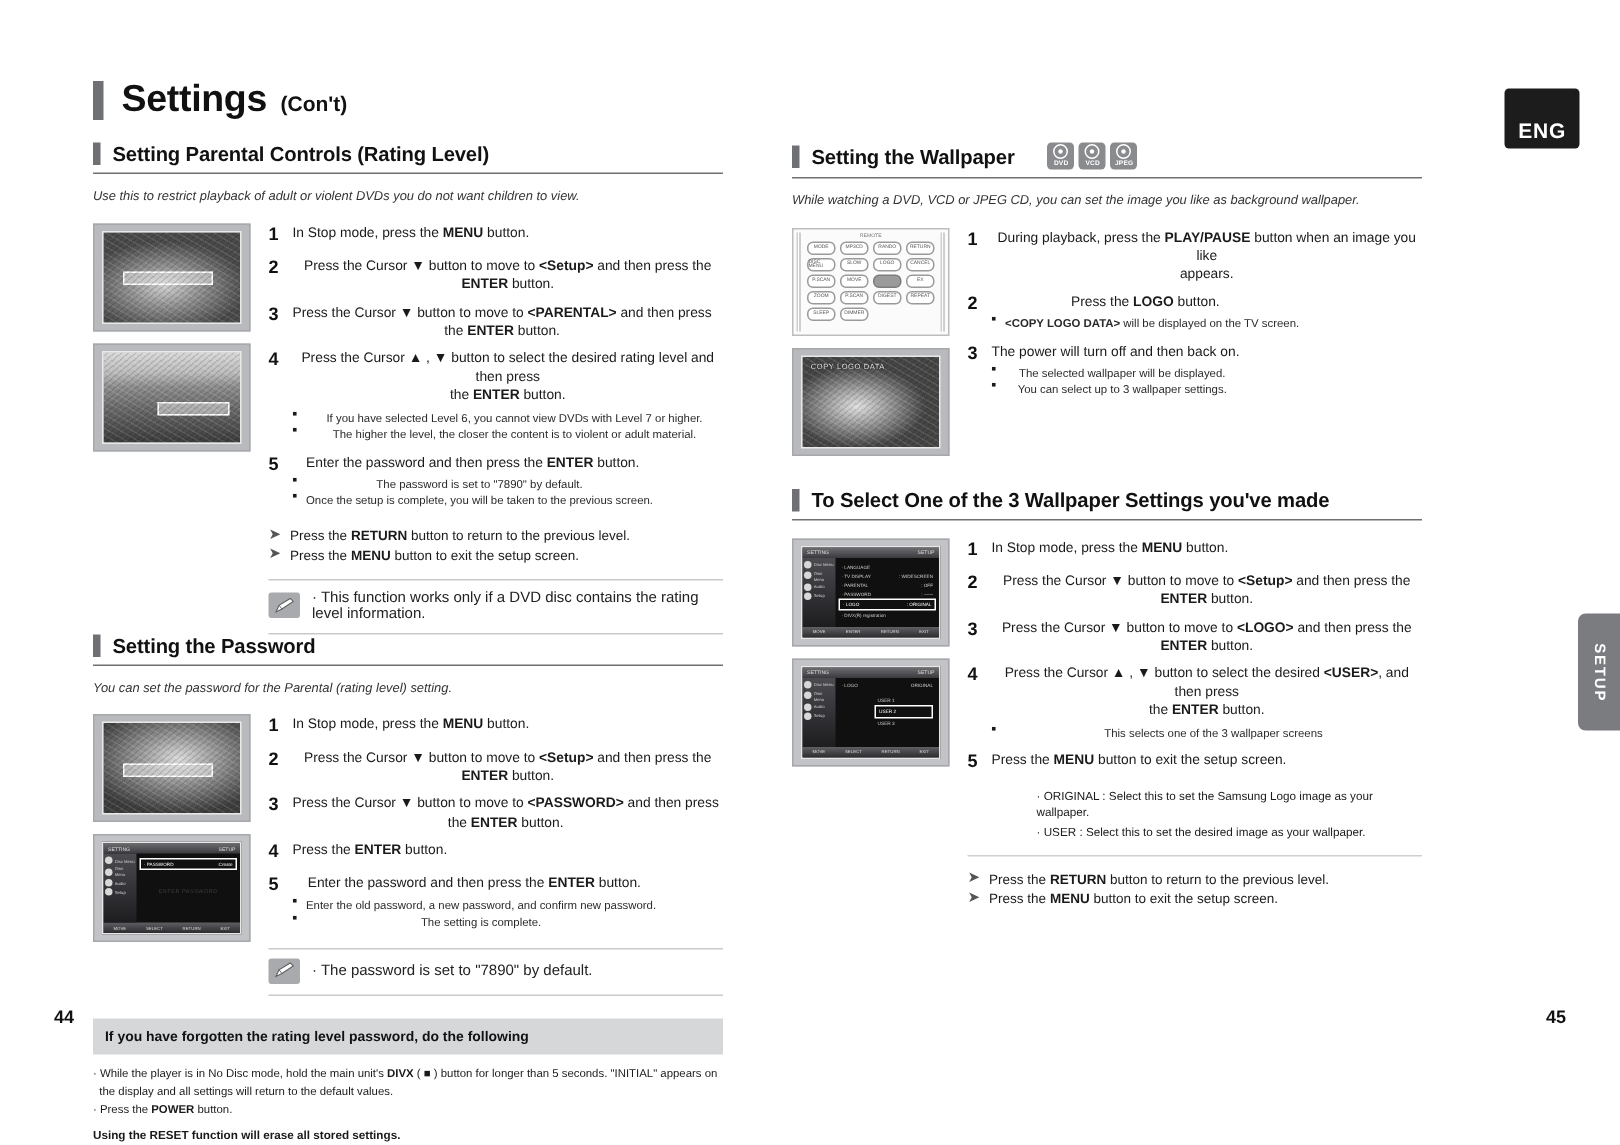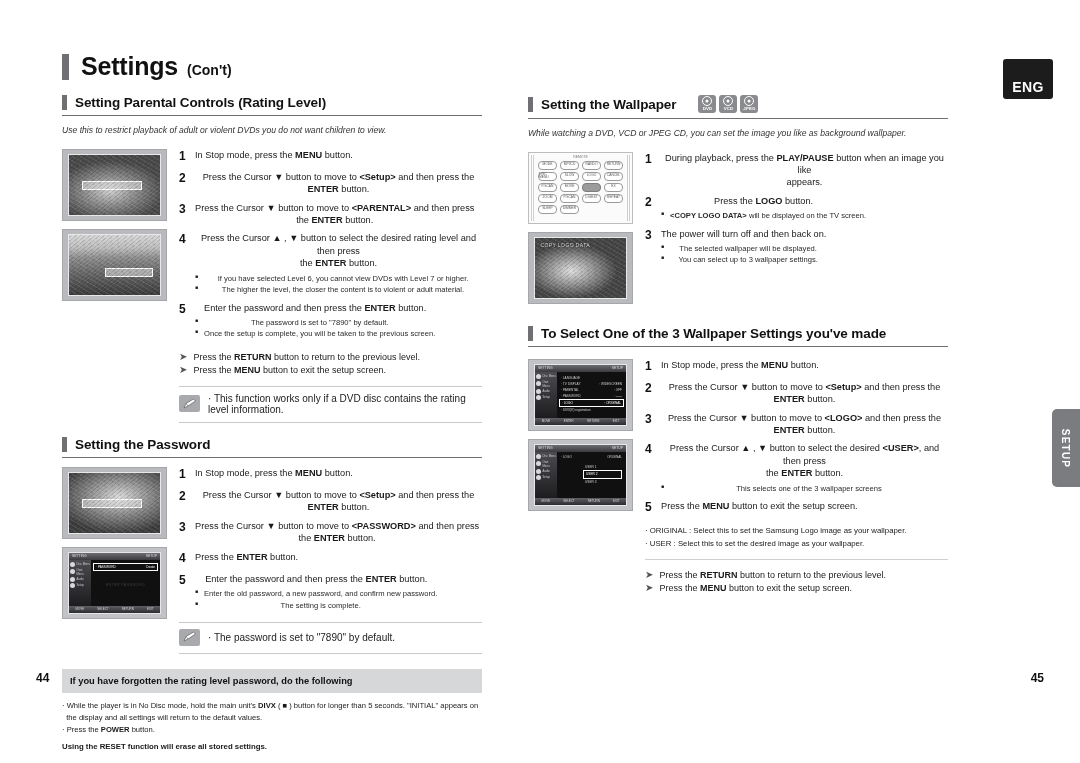--- a/index.html
+++ b/index.html
@@ -263,21 +263,21 @@
     margin-top: 15px;
   }
   .gray-body { margin-top: 7px; }
   .gray-body p {
     margin: 0 0 1px 0;
     font-size: 7.6px; line-height: 1.45; color: #1a1a1a;
   }
   .gray-body p.warn { font-weight: bold; font-size: 7.8px; margin-top: 6px; }
 
   
-  .plain-bullets { margin-top: 10px; padding-top: 0; }
+  .plain-bullets { margin-top: 10px; padding-top: 0; margin-left: 46px; }
   .plain-bullets p {
     margin: 0 0 2px 0; font-size: 7.8px; color: #1a1a1a; line-height: 1.4;
   }
   .hr-soft { border-top: 1px solid #cfcfcf; margin-top: 9px; }
 
   
   .setup-tab {
     position: absolute;
     right: 0px; top: 409px;
     width: 28px; height: 78px;
@@ -392,24 +392,25 @@
               <polygon points="2,10 4,5.5 11.5,1 13.5,3 6,8 " fill="#ffffff" stroke="#5c5c5c" stroke-width="0.7"></polygon>
               <line x1="4" y1="5.5" x2="6" y2="8" stroke="#5c5c5c" stroke-width="0.6"></line>
             </svg>
           </div>
           <div class="note-text">· This function works only if a DVD disc contains the rating level information.</div>
         </div>
 
       </div>
     </div>
 
-    <div class="sec-head" style="margin-top:14px;">
+    <div class="sec-head" style="">
       <div class="sec-bar"></div>
       <div class="sec-title">Setting the Password</div>
     </div>
+    <p class="lead">You can set the password for the Parental (rating level) setting.</p>
 
     <div class="row">
       <div class="figs">
         <div class="fig">
           <div class="fig-inner photo-c photo-grain">
             <div class="osd-bar"></div>
           </div>
         </div>
         <div class="osd">
           <div class="osd-screen">

